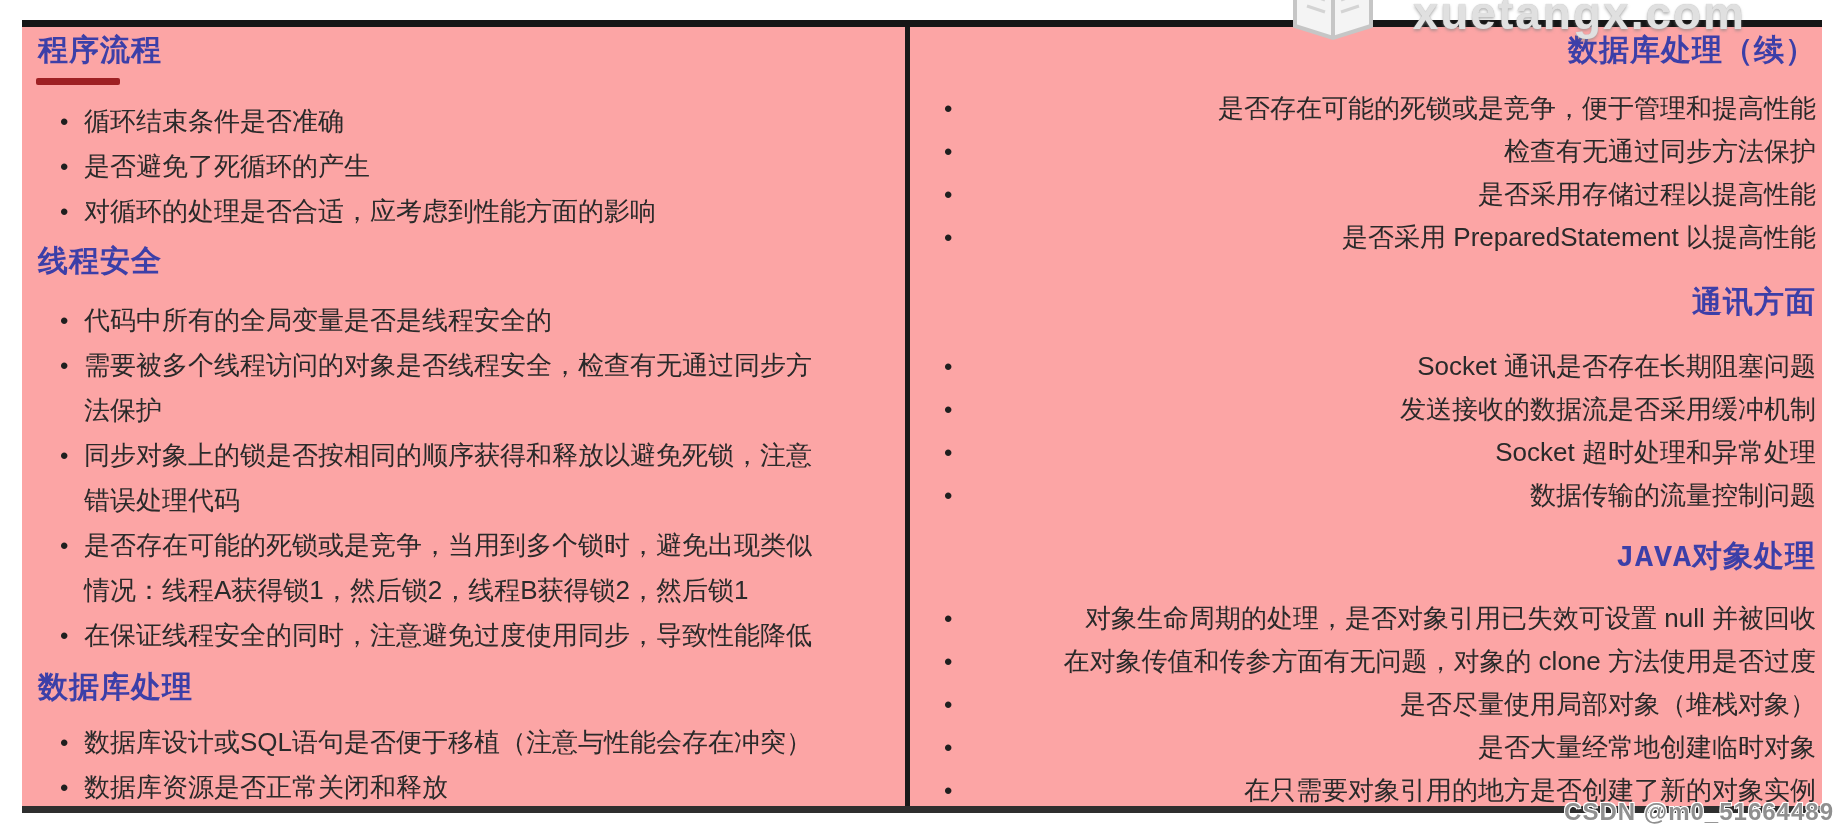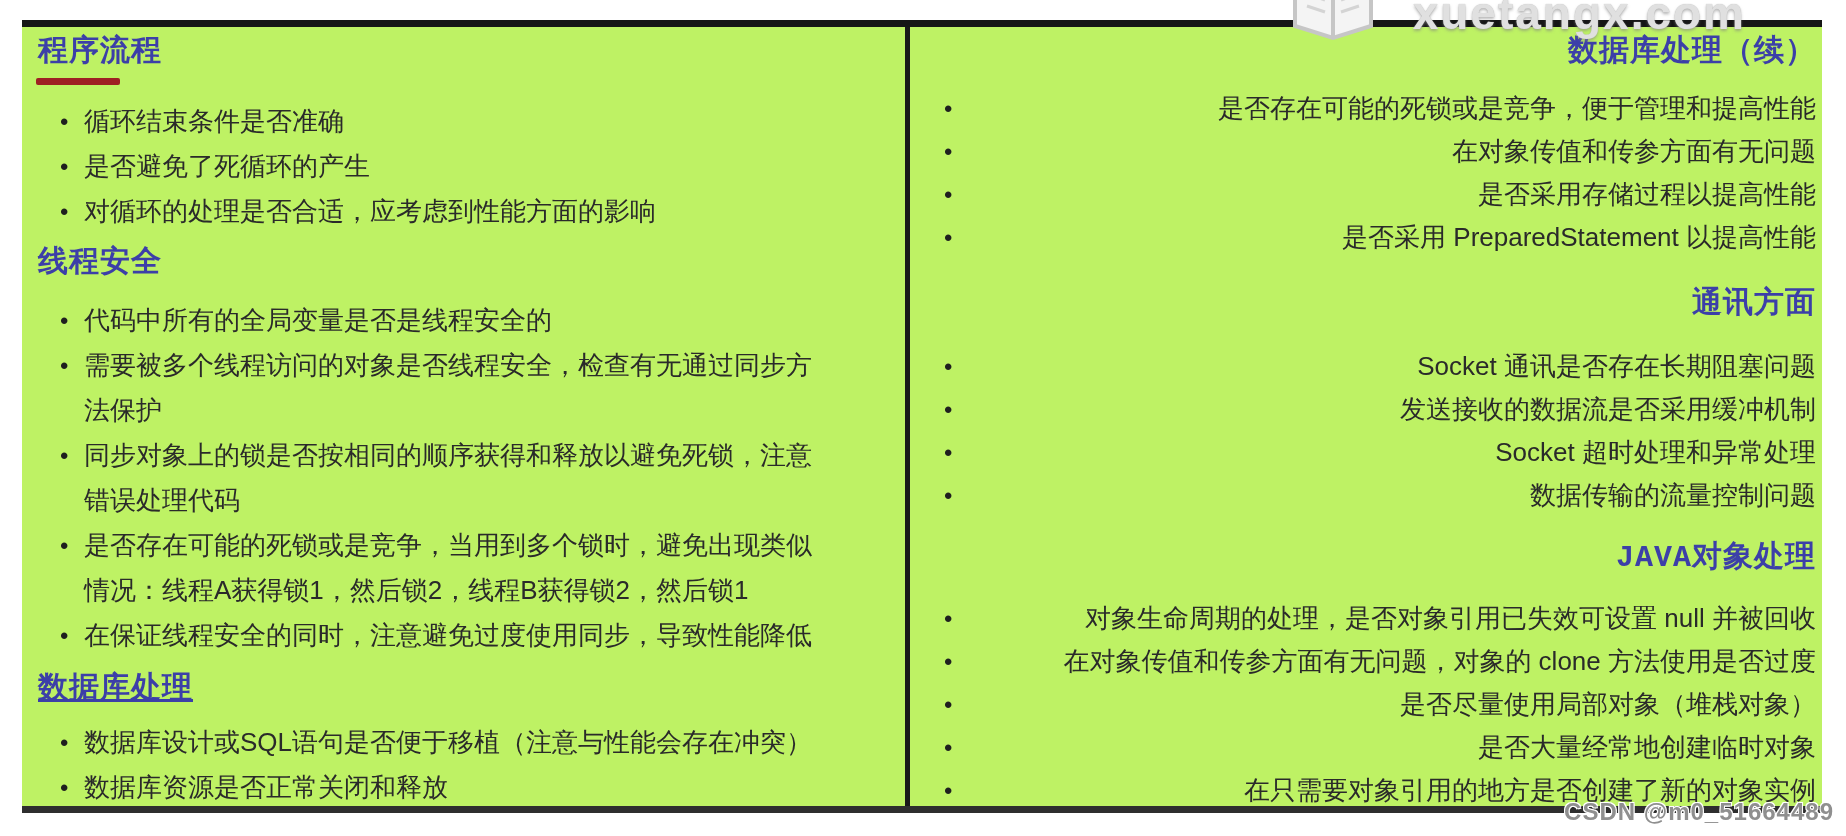--- a/index.html
+++ b/index.html
@@ -7,21 +7,21 @@
     width: 1846px; height: 836px;
     background: #ffffff;
     overflow: hidden;
     font-family: "Liberation Sans", sans-serif;
     position: relative;
   }
   .panel {
     position: absolute;
     left: 22px; top: 20px;
     width: 1800px; height: 779px;
-    background: #bef264;
+    background: #fca5a5;
     border-top: 7px solid #161616;
     border-bottom: 7px solid #2e2e2e;
     display: flex;
     z-index: 1;
   }
   .col {
     box-sizing: border-box;
     height: 100%;
     overflow: hidden;
   }
@@ -32,21 +32,21 @@
   h2 {
     margin: 0;
     font-size: 30px;
     line-height: 34px;
     font-weight: 600;
     color: #3c3fa8;
     letter-spacing: 1px;
   }
   .col-left  h2:nth-of-type(1) { margin-top: 6px; }
   .col-left  h2:nth-of-type(2) { margin-top: 10px; }
-  .col-left  h2:nth-of-type(3) { margin-top: 12px; text-decoration: underline; }
+  .col-left  h2:nth-of-type(3) { margin-top: 12px; }
   .col-right h2:nth-of-type(1) { margin-top: 6px; }
   .col-right h2:nth-of-type(2) { margin-top: 26px; }
   .col-right h2:nth-of-type(3) { margin-top: 24px; font-family: Liberation Mono, monospace; }
 
   .red-bar {
     width: 84px; height: 7px;
     background: #9e2023;
     margin: 11px 0 0 -2px;
     border-radius: 2px;
   }
@@ -146,21 +146,21 @@
       <ul>
         <li>数据库设计或SQL语句是否便于移植（注意与性能会存在冲突）</li>
         <li>数据库资源是否正常关闭和释放</li>
       </ul>
     </div>
   <div class="divider"></div>
   <div class="col col-right">
       <h2>数据库处理（续）</h2>
       <ul>
         <li>是否存在可能的死锁或是竞争，便于管理和提高性能</li>
-        <li>在对象传值和传参方面有无问题</li>
+        <li>检查有无通过同步方法保护</li>
         <li>是否采用存储过程以提高性能</li>
         <li>是否采用 PreparedStatement 以提高性能</li>
       </ul>
       <h2>通讯方面</h2>
       <ul>
         <li>Socket 通讯是否存在长期阻塞问题</li>
         <li>发送接收的数据流是否采用缓冲机制</li>
         <li>Socket 超时处理和异常处理</li>
         <li>数据传输的流量控制问题</li>
       </ul>

